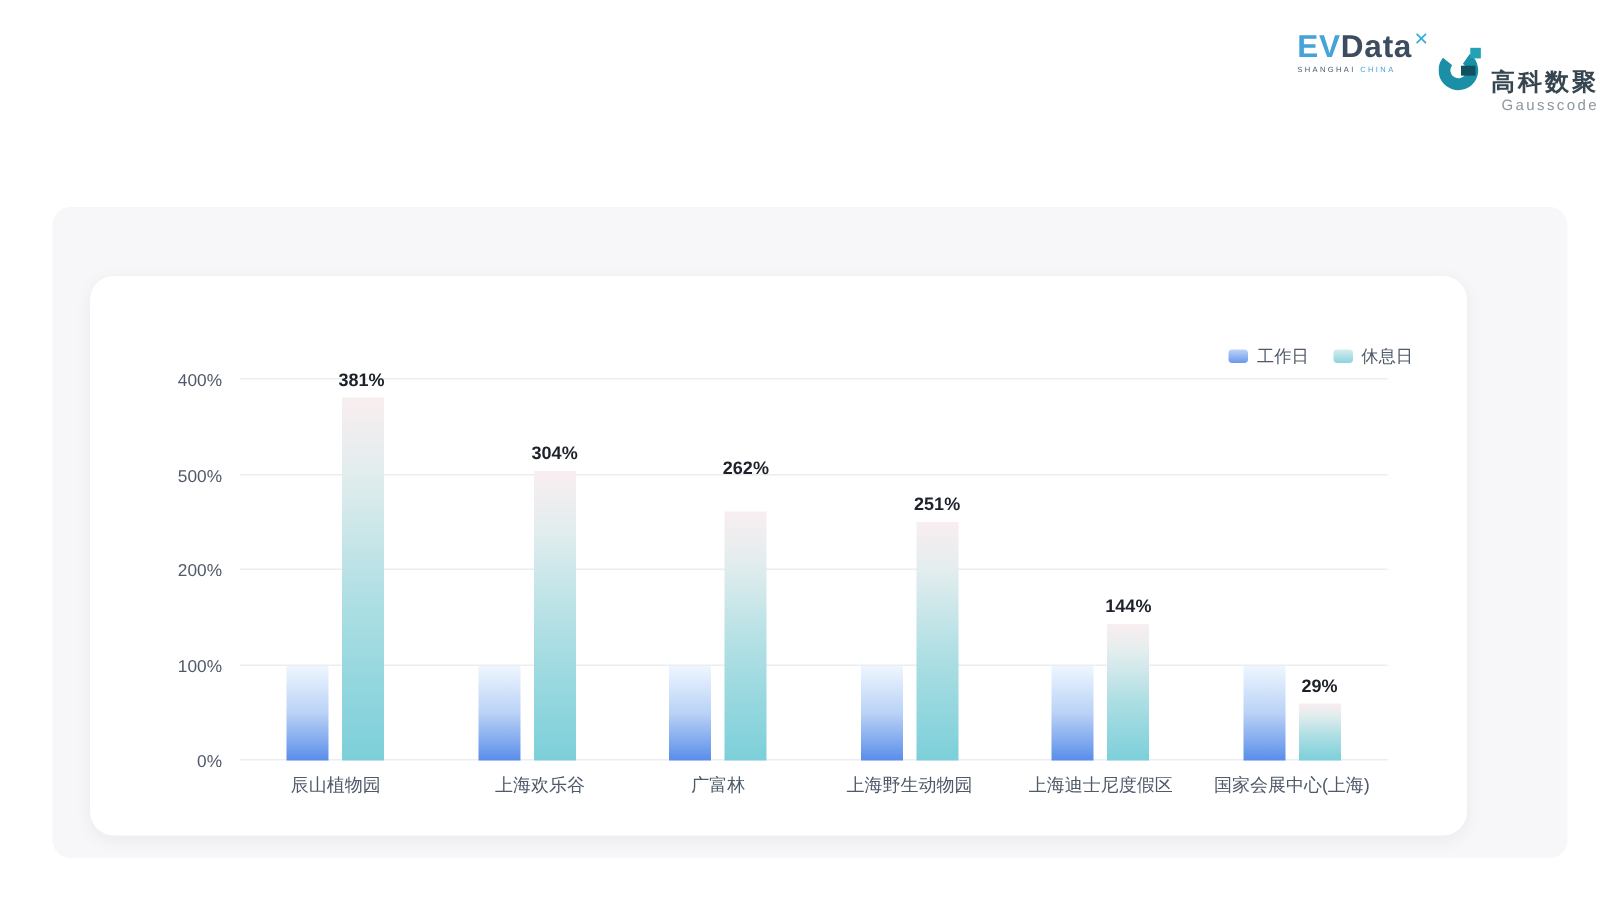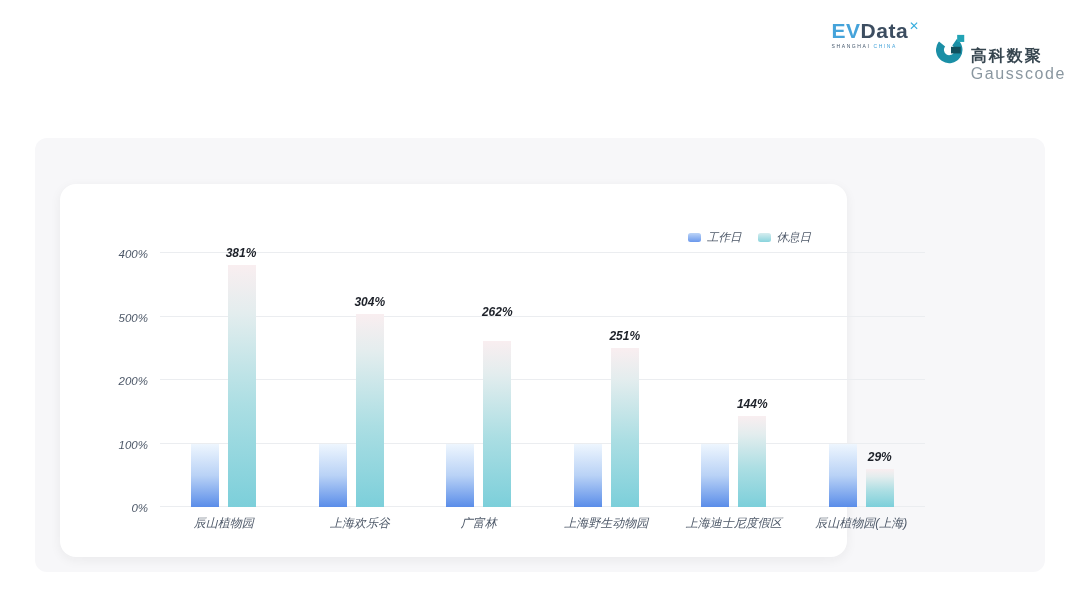--- a/index.html
+++ b/index.html
@@ -1,43 +1,43 @@
 <!DOCTYPE html>
 <html><head>
 <meta charset="utf-8">
 <style>
   html,body{margin:0;padding:0;background:#ffffff;}
   *{box-sizing:border-box;}
   .page{position:relative;width:1080px;height:608px;background:#ffffff;overflow:hidden;
         font-family:"Liberation Sans","DejaVu Sans",sans-serif;}
 
   
-  .brandbar{position:absolute;top:20px;right:14px;display:flex;align-items:flex-start;gap:16px;}
+  .brandbar{position:absolute;top:20px;right:14px;display:flex;align-items:flex-start;gap:6px;text-align:right;}
   .evdata{display:flex;flex-direction:column;align-items:flex-start;line-height:1;}
   .evdata .word{font-size:21px;font-weight:700;letter-spacing:0.5px;}
   .evdata .ev{color:#45a3da;}
   .evdata .dt{color:#3c4d60;}
   .evdata .sup{color:#38aede;font-size:12px;font-weight:700;vertical-align:8px;margin-left:1px;}
   .evdata .sub{font-size:5px;letter-spacing:1.6px;margin-top:3px;color:#43566b;}
   .evdata .sub .cn{color:#45a3da;}
   .gauss{display:flex;align-items:center;gap:5px;}
   .gauss .gtxt{display:flex;flex-direction:column;line-height:1;}
   .gauss .cn{font-size:16px;font-weight:700;color:#36454f;letter-spacing:2px;margin-top:28px;}
-  .gauss .en{font-size:16px;color:#8a97a0;letter-spacing:1.6px;margin-top:2px;}
+  .gauss .en{font-size:10px;color:#8a97a0;letter-spacing:1.6px;margin-top:2px;}
 
   
   .banner{position:absolute;left:330px;top:106px;width:407px;height:41px;background:#1c3ce2;
           clip-path:polygon(0 0,100% 0,87% 100%,13.5% 100%);
           display:flex;align-items:center;justify-content:center;}
   .banner span{color:#ffffff;font-size:17.5px;font-weight:700;letter-spacing:1px;}
 
   
   .panel{position:absolute;left:35px;top:138px;width:1010px;height:434px;background:#f7f7f9;border-radius:12px;}
-  .card{position:absolute;left:25px;top:46px;width:787px;height:373px;background:#ffffff;border-radius:16px;
-        box-shadow:0 3px 12px rgba(31,35,41,0.06);font-style:italic;}
+  .card{position:absolute;left:25px;top:46px;width:918px;height:373px;background:#ffffff;border-radius:16px;
+        box-shadow:0 3px 12px rgba(31,35,41,0.06);}
 
   
   .legend{position:absolute;top:46px;right:36px;display:flex;align-items:center;gap:16px;
           font-size:11.5px;color:#4e5969;}
   .lg-item{display:flex;align-items:center;gap:6px;cursor:pointer;}
   .lg-marker{width:13px;height:9px;border-radius:2.5px;display:inline-block;}
   .lg-m0{background:linear-gradient(180deg,#bcd4f7 0%,#6a98ec 100%);}
   .lg-m1{background:linear-gradient(180deg,#d6edef 0%,#8ad4dd 100%);}
 
   
@@ -117,19 +117,19 @@
           <div class="bar s1" style="left: 450.75px; height: 159.385px;"></div>
           <div class="val-label" style="left: 464.75px; bottom: 164.385px;">251%</div>
           <div class="xcat" style="left: 446.25px;">上海野生动物园</div>
           <div class="bar s0" style="left: 541.25px; height: 63.5px;"></div>
           <div class="bar s1" style="left: 578.25px; height: 91.44px;"></div>
           <div class="val-label" style="left: 592.25px; bottom: 96.44px;">144%</div>
           <div class="xcat" style="left: 573.75px;">上海迪士尼度假区</div>
           <div class="bar s0" style="left: 668.75px; height: 63.5px;"></div>
           <div class="bar s1" style="left: 705.75px; height: 38.1px;"></div>
           <div class="val-label" style="left: 719.75px; bottom: 43.1px;">29%</div>
-          <div class="xcat" style="left: 701.25px;">辰山植物园(上海)</div>
+          <div class="xcat" style="left: 701.25px;">国家会展中心(上海)</div>
         </div>
 
     </div>
   </div>
 
 </div>
 
 </body></html>

